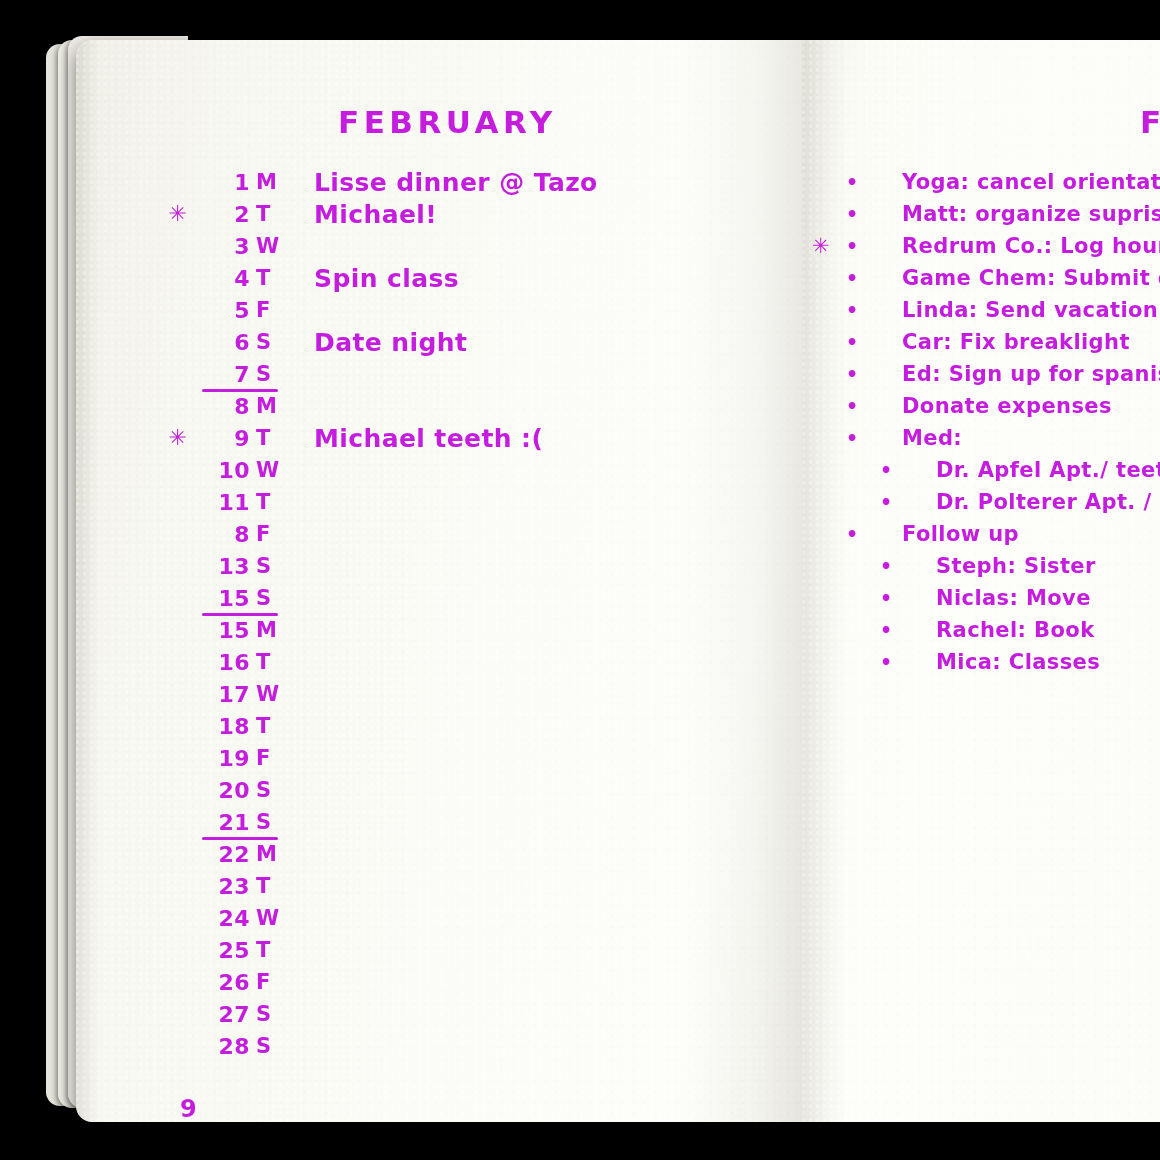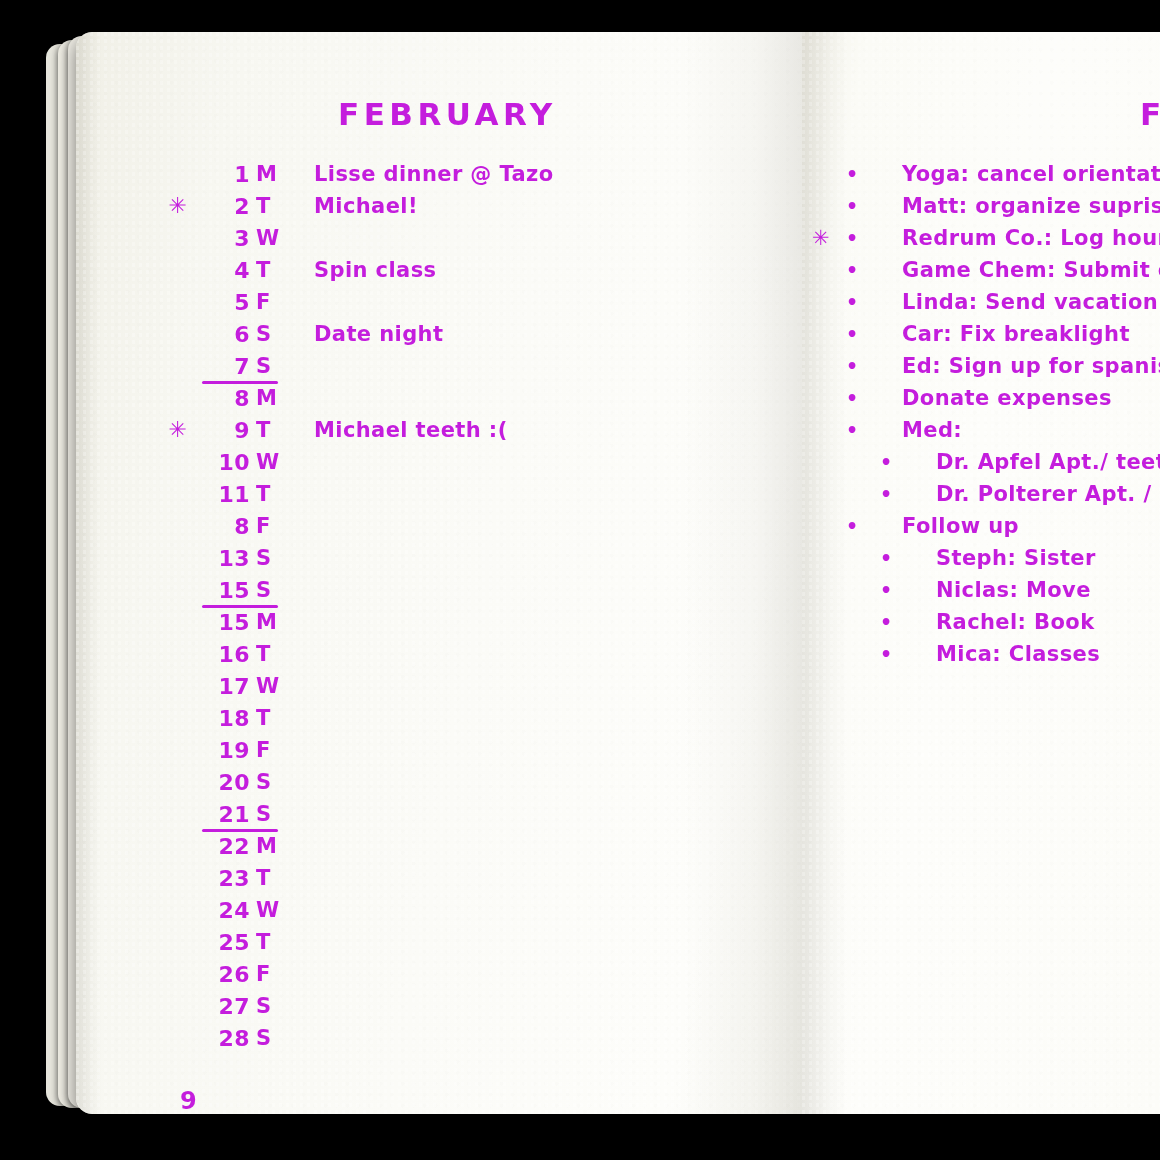--- a/index.html
+++ b/index.html
@@ -29,21 +29,21 @@
     box-shadow: -1px 2px 6px rgba(0,0,0,0.55);
   }
   .stack-3 { left: 46px;  top: 44px; width: 120px; height: 1062px; background:#e6e5dc; }
   .stack-2 { left: 58px;  top: 40px; width: 120px; height: 1068px; background:#eceae1; }
   .stack-1 { left: 68px;  top: 36px; width: 120px; height: 1072px; background:#f1efe7; }
 
   
   .spread {
     position: absolute;
     left: 76px;
-    top: 32px;
+    top: 40px;
     width: 1084px;
     height: 1082px;
     border-radius: 16px 0 0 16px;
     overflow: hidden;
     box-shadow: 0 6px 18px rgba(0,0,0,0.5);
   }
 
   .page {
     position: absolute;
     top: 0;
@@ -160,21 +160,21 @@
   }
   .day-dow {
     position: absolute;
     left: 180px;
     width: 26px;
     font-size: 21px;
   }
   .day-event {
     position: absolute;
     left: 238px;
-    font-size: 21px;
+    font-size: 25px;
     white-space: nowrap;
   }
 
   .page-number {
     position: absolute;
     left: 104px;
     top: 1055px;
     font-size: 24px;
   }
 

